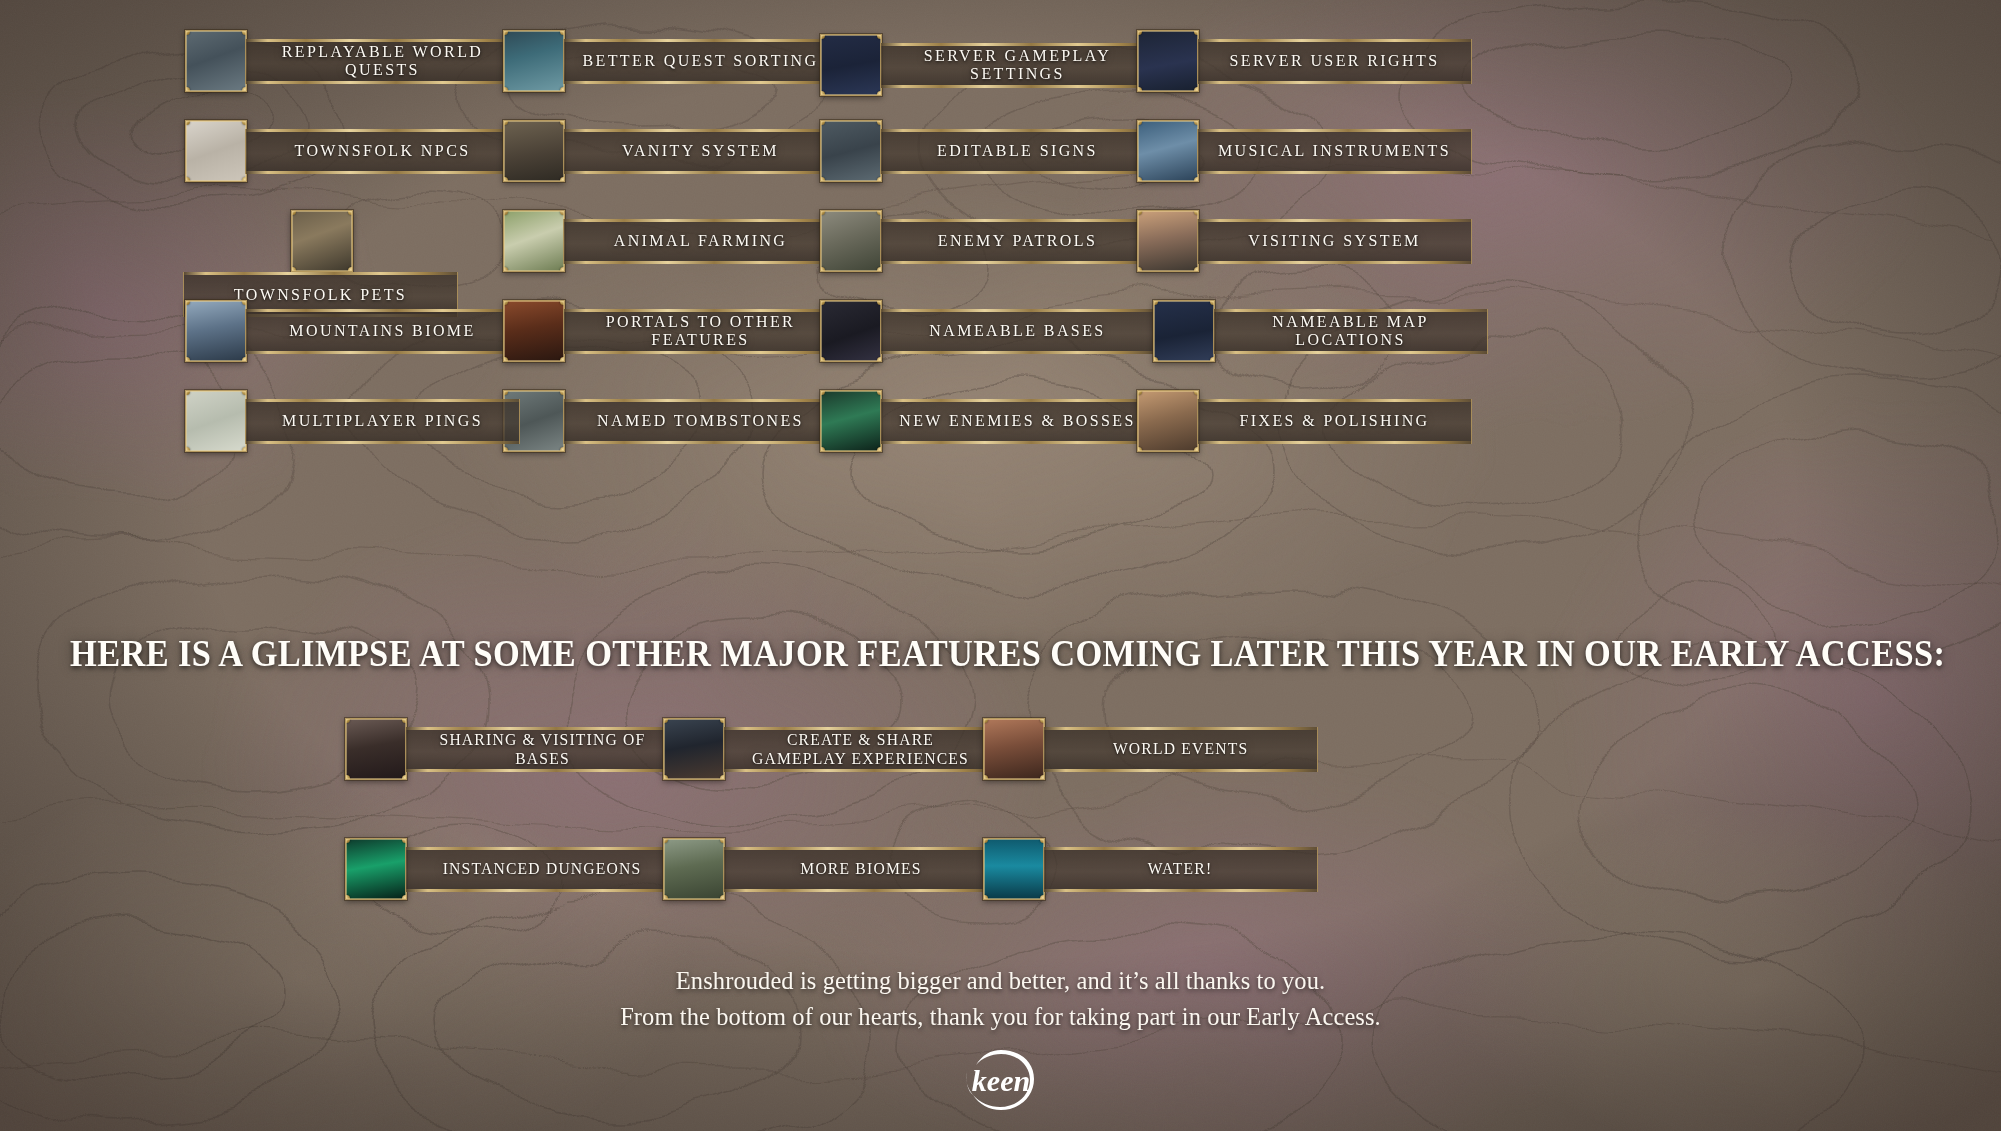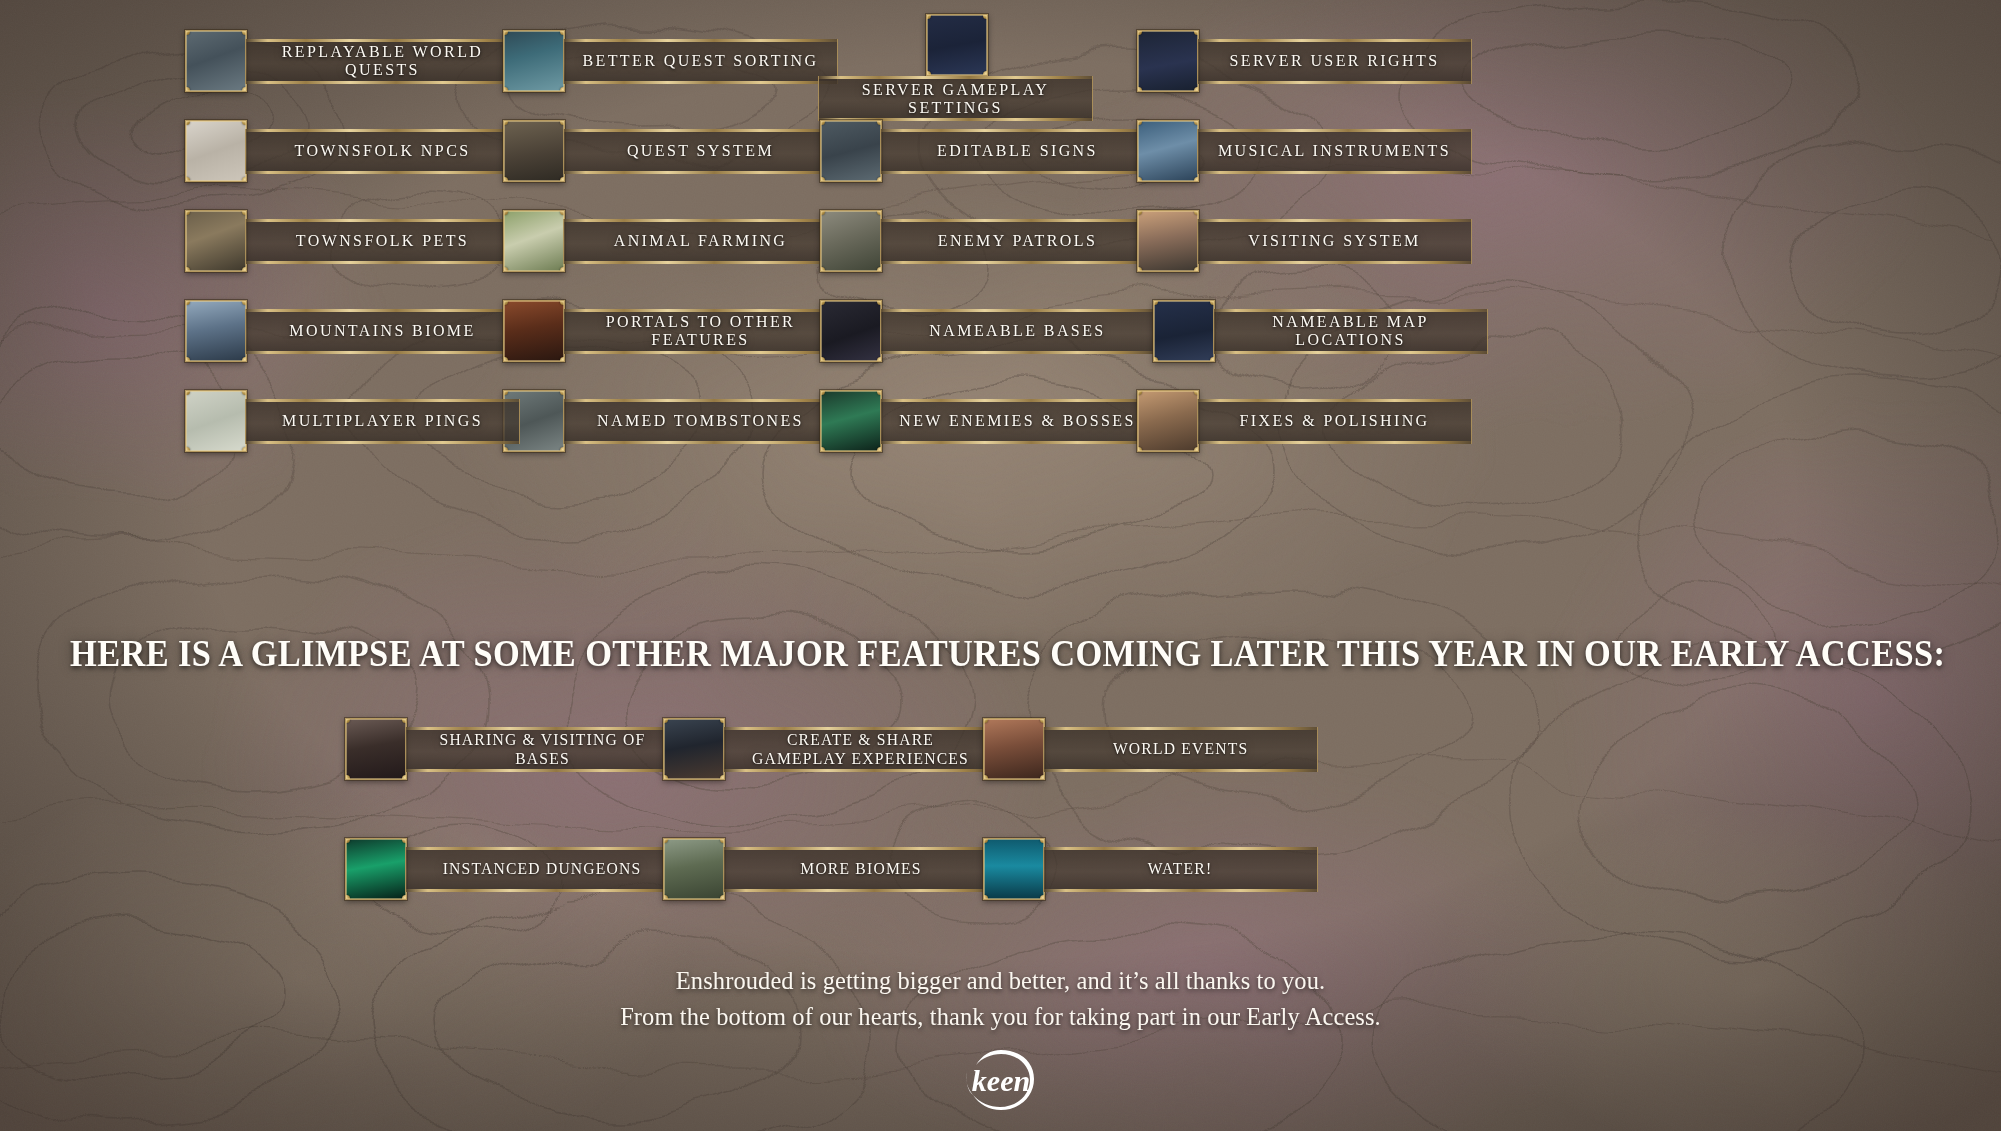--- a/index.html
+++ b/index.html
@@ -222,21 +222,21 @@
           <span class="corner tr"></span>
           <span class="corner bl"></span>
           <span class="corner br"></span>
         </div>
         <div class="banner" style="width: 275px; height: 45px; margin-left: -2px;">
           <span class="edge top"></span>
           <span class="edge bot"></span>
           <div class="label">BETTER QUEST SORTING</div>
         </div>
       </div>
-      <div class="cell" style="left: 820px; top: 14px; height: 62px; flex-direction: column;">
+      <div class="cell" style="left: 820px; top: 34px; height: 62px;">
         <div class="thumb" style="width: 62px; height: 62px;">
           <div class="art" style="background: linear-gradient(170deg, rgb(35, 44, 69), rgb(27, 35, 56) 50%, rgb(43, 55, 86));"></div>
           <span class="corner tl"></span>
           <span class="corner tr"></span>
           <span class="corner bl"></span>
           <span class="corner br"></span>
         </div>
         <div class="banner" style="width: 275px; height: 45px; margin-left: -2px;">
           <span class="edge top"></span>
           <span class="edge bot"></span>
@@ -275,21 +275,21 @@
         <div class="thumb" style="width: 62px; height: 62px;">
           <div class="art" style="background: linear-gradient(170deg, rgb(109, 98, 80), rgb(74, 65, 54) 55%, rgb(46, 42, 35));"></div>
           <span class="corner tl"></span>
           <span class="corner tr"></span>
           <span class="corner bl"></span>
           <span class="corner br"></span>
         </div>
         <div class="banner" style="width: 275px; height: 45px; margin-left: -2px;">
           <span class="edge top"></span>
           <span class="edge bot"></span>
-          <div class="label">QUEST SYSTEM</div>
+          <div class="label">VANITY SYSTEM</div>
         </div>
       </div>
       <div class="cell" style="left: 820px; top: 120px; height: 62px;">
         <div class="thumb" style="width: 62px; height: 62px;">
           <div class="art" style="background: linear-gradient(165deg, rgb(78, 90, 98), rgb(57, 67, 75) 50%, rgb(92, 106, 114));"></div>
           <span class="corner tl"></span>
           <span class="corner tr"></span>
           <span class="corner bl"></span>
           <span class="corner br"></span>
         </div>
@@ -306,21 +306,21 @@
           <span class="corner tr"></span>
           <span class="corner bl"></span>
           <span class="corner br"></span>
         </div>
         <div class="banner" style="width: 275px; height: 45px; margin-left: -2px;">
           <span class="edge top"></span>
           <span class="edge bot"></span>
           <div class="label">MUSICAL INSTRUMENTS</div>
         </div>
       </div>
-      <div class="cell" style="left: 185px; top: 210px; height: 62px;">
+      <div class="cell" style="left: 185px; top: 210px; height: 62px; flex-direction: column;">
         <div class="thumb" style="width: 62px; height: 62px;">
           <div class="art" style="background: linear-gradient(160deg, rgb(107, 95, 74), rgb(138, 122, 94) 40%, rgb(62, 56, 44));"></div>
           <span class="corner tl"></span>
           <span class="corner tr"></span>
           <span class="corner bl"></span>
           <span class="corner br"></span>
         </div>
         <div class="banner" style="width: 275px; height: 45px; margin-left: -2px;">
           <span class="edge top"></span>
           <span class="edge bot"></span>

